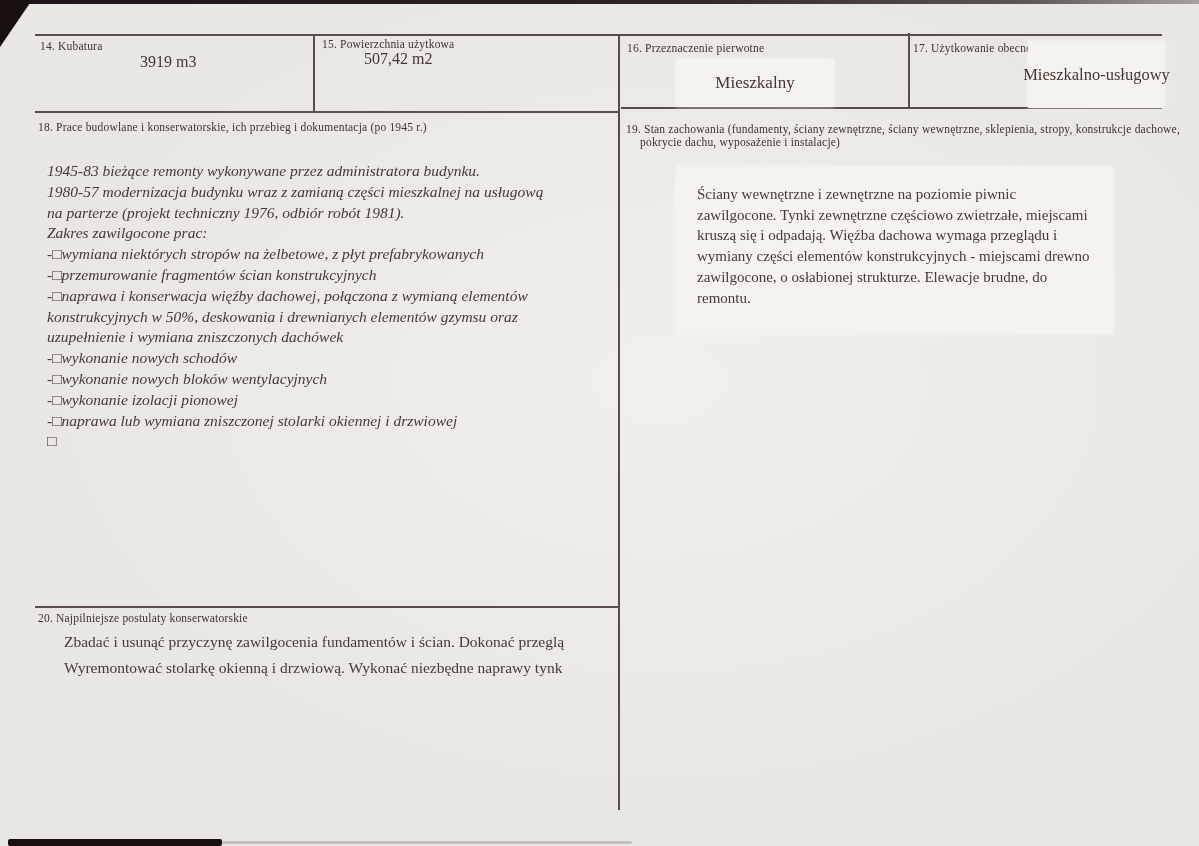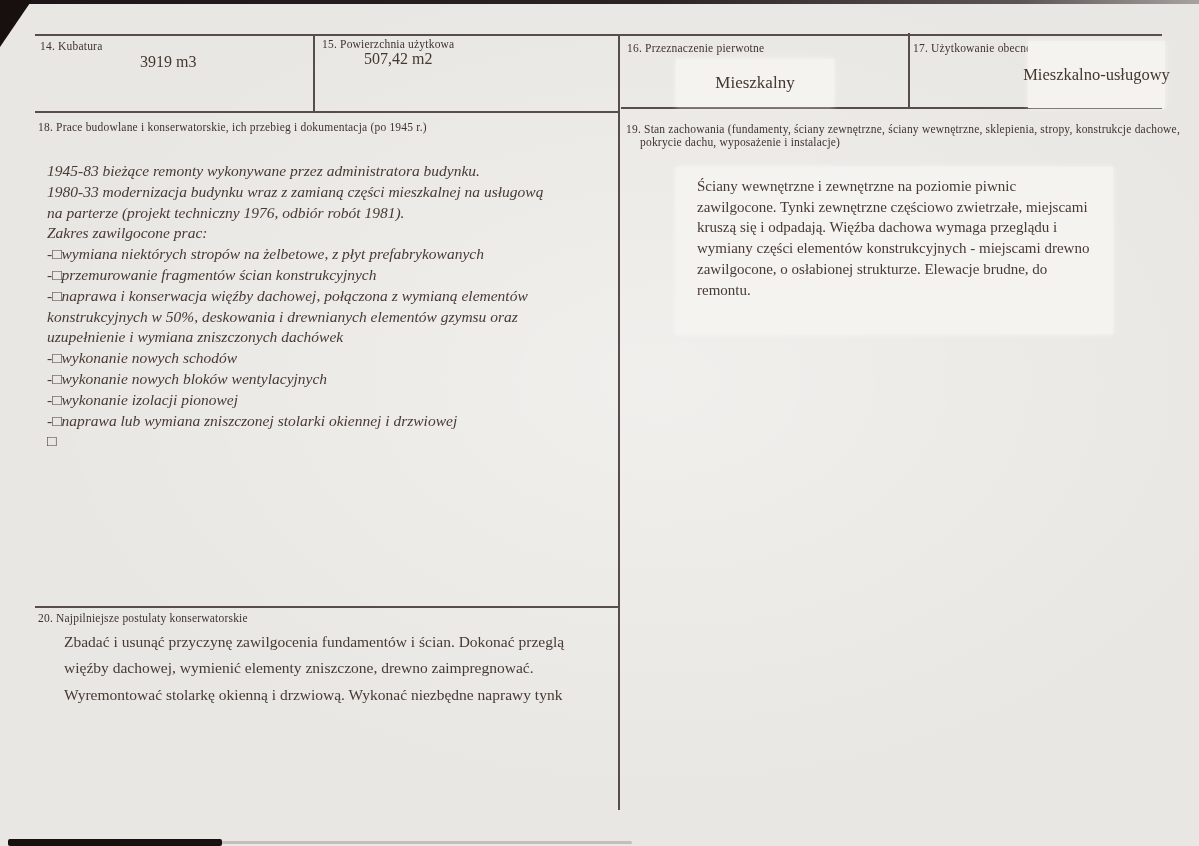--- a/index.html
+++ b/index.html
@@ -27,21 +27,21 @@
   .hline{height:2px;}
   .vline{width:2px;}
 
   
   .flabel{position:absolute;font-size:11.5px;letter-spacing:0.2px;color:#3f332e;white-space:nowrap;}
   .fvalue{position:absolute;font-size:16px;color:#45362f;white-space:nowrap;}
   .patch{position:absolute;background:#f4f3ef;box-shadow:0 0 6px rgba(255,255,255,0.6);text-align:center;}
   .bodytext{position:absolute;font-size:15.5px;color:#473933;}
   .bodytext .line{white-space:nowrap;}
   #f18-body{left:47px;top:161px;width:566px;line-height:20.8px;font-style:italic;}
-  #f19-body{left:697px;top:176px;width:412px;font-size:15px;line-height:20.7px;}
+  #f19-body{left:697px;top:184px;width:412px;font-size:15px;line-height:20.7px;}
   #f20-body{left:64px;top:629px;width:553px;line-height:26.4px;overflow:hidden;}
   #f17-value{display:flex;flex-direction:row;align-items:center;justify-content:center;text-align:center;}
   #f17-value .vline2{font-size:16.5px;line-height:27px;color:#45362f;}
   #f16-value-wrap{display:flex;align-items:center;justify-content:center;}
   #f16-value-wrap span{font-size:17px;color:#45362f;}
 </style>
 </head>
 <body>
 
 <div id="scan">
@@ -72,21 +72,21 @@
 
   <div class="flabel" style="left:913px;top:42px;">17. Użytkowanie obecne</div>
   <div class="patch" id="f17-value" style="left:1028px;top:41px;width:137px;height:67px;">
     <div class="vline2">Mieszkalno-</div>
     <div class="vline2">usługowy</div>
   </div>
 
   <div class="flabel" style="left:38px;top:121px;">18. Prace budowlane i konserwatorskie, ich przebieg i dokumentacja (po 1945 r.)</div>
   <div class="bodytext" id="f18-body">
     <div class="line">1945-83 bieżące remonty wykonywane przez administratora budynku.</div>
-    <div class="line">1980-33 modernizacja budynku wraz z zamianą części mieszkalnej na usługową</div>
+    <div class="line">1980-57 modernizacja budynku wraz z zamianą części mieszkalnej na usługową</div>
     <div class="line">na parterze (projekt techniczny 1976, odbiór robót 1981).</div>
     <div class="line">Zakres zawilgocone prac:</div>
     <div class="line">-□wymiana niektórych stropów na żelbetowe, z płyt prefabrykowanych</div>
     <div class="line">-□przemurowanie fragmentów ścian konstrukcyjnych</div>
     <div class="line">-□naprawa i konserwacja więźby dachowej, połączona z wymianą elementów</div>
     <div class="line">konstrukcyjnych w 50%, deskowania i drewnianych elementów gzymsu oraz</div>
     <div class="line">uzupełnienie i wymiana zniszczonych dachówek</div>
     <div class="line">-□wykonanie nowych schodów</div>
     <div class="line">-□wykonanie nowych bloków wentylacyjnych</div>
     <div class="line">-□wykonanie izolacji pionowej</div>
@@ -102,17 +102,16 @@
     <div class="line">zawilgocone. Tynki zewnętrzne częściowo zwietrzałe, miejscami</div>
     <div class="line">kruszą się i odpadają. Więźba dachowa wymaga przeglądu i</div>
     <div class="line">wymiany części elementów konstrukcyjnych - miejscami drewno</div>
     <div class="line">zawilgocone, o osłabionej strukturze. Elewacje brudne, do</div>
     <div class="line">remontu.</div>
   </div>
 
   <div class="flabel" style="left:38px;top:612px;">20. Najpilniejsze postulaty konserwatorskie</div>
   <div class="bodytext" id="f20-body">
     <div class="line">Zbadać i usunąć przyczynę zawilgocenia fundamentów i ścian. Dokonać przeglą</div>
-    <div class="line">więźby dachowej, wymienić elementy zniszczone, drewno zaimpregnować.</div>
     <div class="line">Wyremontować stolarkę okienną i drzwiową. Wykonać niezbędne naprawy tynk</div>
   </div>
 
 </div>
 
 </body></html>

